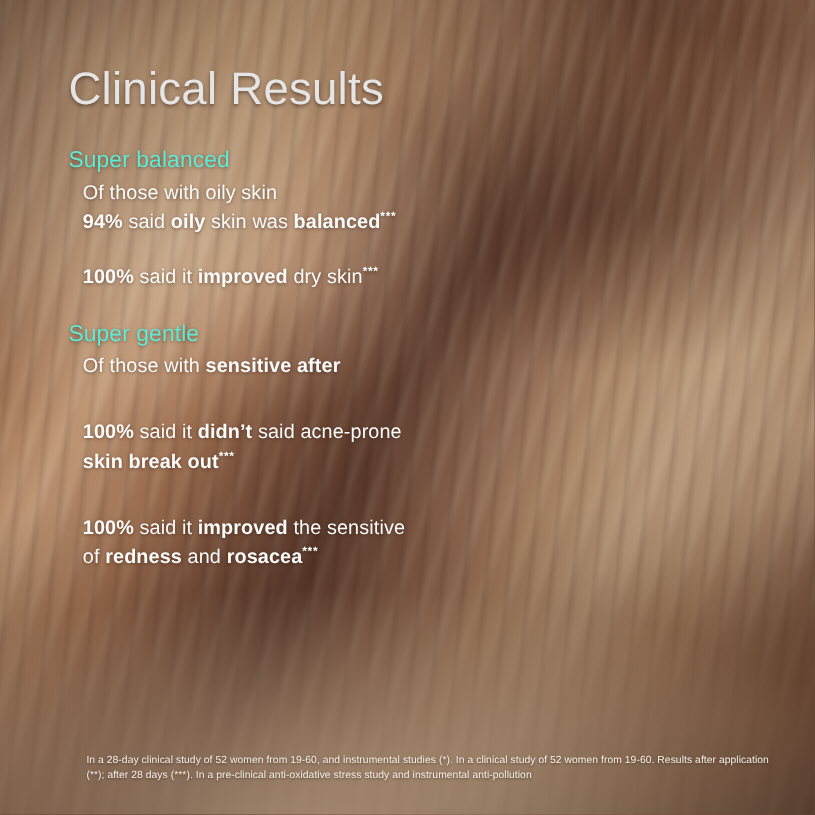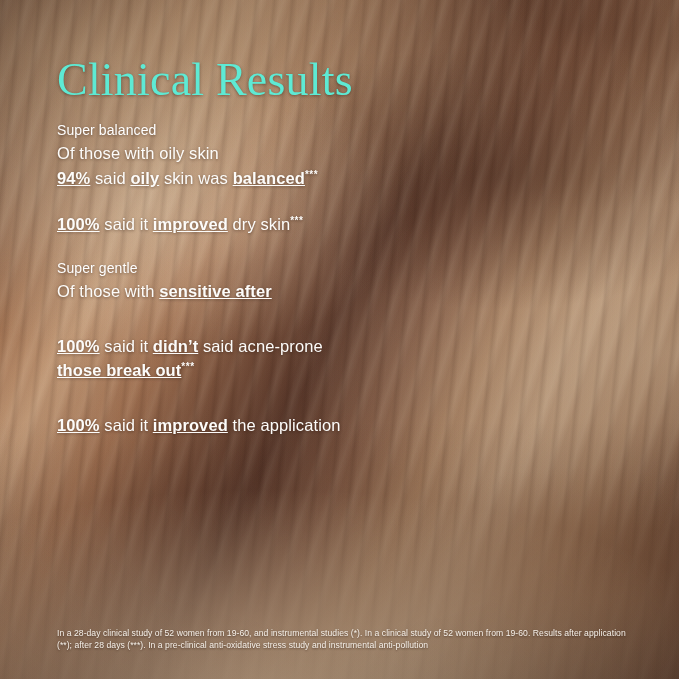--- a/index.html
+++ b/index.html
@@ -88,66 +88,66 @@
   .content {
     position: absolute;
     inset: 0;
     color: #fdfcfa;
     text-shadow: 0 1px 3px rgba(40,20,12,0.45);
   }
   .title {
     position: absolute;
     left: 57px;
     top: 55px;
-    font-family: Liberation Serif, serif;
-    font-size: 46px;
+    font-family: Liberation Sans, sans-serif;
+    font-size: 38px;
     line-height: 1.1;
     letter-spacing: .2px;
     font-weight: 400;
-    color: #5eead4;
+    color: #e5e5e5;
   }
 
   .blocks {
     position: absolute;
     left: 57px;
     top: 120px;
     width: 560px;
   }
   .block {
     margin-bottom: 21px;
   }
   .block-head {
-    font-size: 14px;
+    font-size: 19px;
     line-height: 1.45;
     font-weight: 400;
     letter-spacing: .1px;
-    color: #ffffff;
+    color: #5eead4;
     margin-bottom: 1px;
   }
   .block-line {
     font-size: 16.5px;
     line-height: 1.5;
     letter-spacing: .1px;
     font-weight: 400;
+    margin-left: 12px;
   }
   .block-line b {
     font-weight: 700;
-    text-decoration: underline;
   }
   .block-line sup {
     font-size: 10px;
     font-weight: 700;
     vertical-align: super;
     letter-spacing: .5px;
   }
   .gap-lg { height: 9px; }
 
   .footnote {
     position: absolute;
-    left: 57px;
+    left: 72px;
     top: 627px;
     width: 572px;
     font-size: 8.6px;
     line-height: 1.42;
     color: #f6f1ea;
     letter-spacing: .05px;
     text-shadow: 0 1px 2px rgba(40,20,12,0.5);
   }
 </style>
 </head>
@@ -177,23 +177,24 @@
         <div class="block">
           <div class="block-line"><b>100%</b><span> said it </span><b>improved</b><span> dry skin</span><sup>***</sup></div>
         </div>
         <div class="block">
           <div class="block-head">Super gentle</div>
           <div class="block-line"><span>Of those with </span><b>sensitive after</b></div>
         </div>
         <div class="block">
           <div class="gap-lg"></div>
           <div class="block-line"><b>100%</b><span> said it </span><b>didn’t</b><span> said acne-prone</span></div>
-          <div class="block-line"><b>those break out</b><sup>***</sup></div>
+          <div class="block-line"><b>skin break out</b><sup>***</sup></div>
         </div>
         <div class="block">
           <div class="gap-lg"></div>
-          <div class="block-line"><b>100%</b><span> said it </span><b>improved</b><span> the application</span></div>
+          <div class="block-line"><b>100%</b><span> said it </span><b>improved</b><span> the sensitive</span></div>
+          <div class="block-line"><span>of </span><b>redness</b><span> and </span><b>rosacea</b><sup>***</sup></div>
         </div>
       </div>
 
     <div class="footnote">In a 28-day clinical study of 52 women from 19-60, and instrumental studies (*). In a clinical study of 52 women from 19-60. Results after application (**); after 28 days (***). In a pre-clinical anti-oxidative stress study and instrumental anti-pollution</div>
   </div>
 </div>
 
 </body></html>

